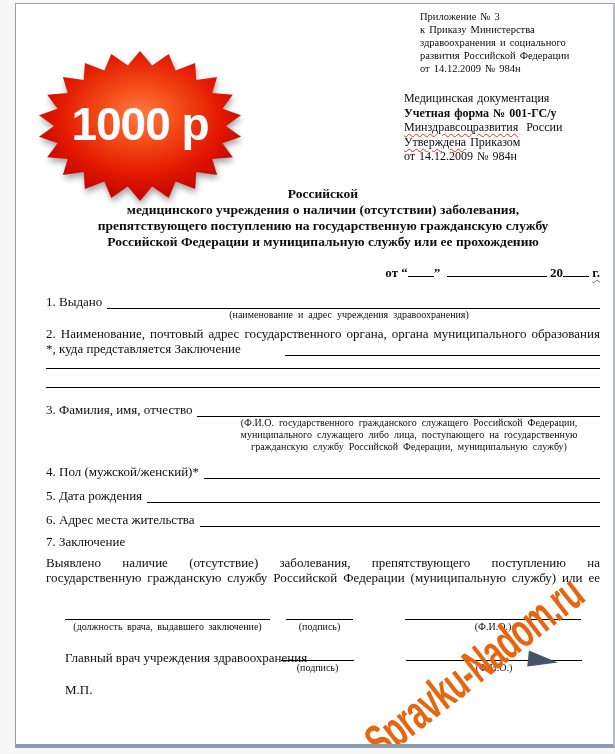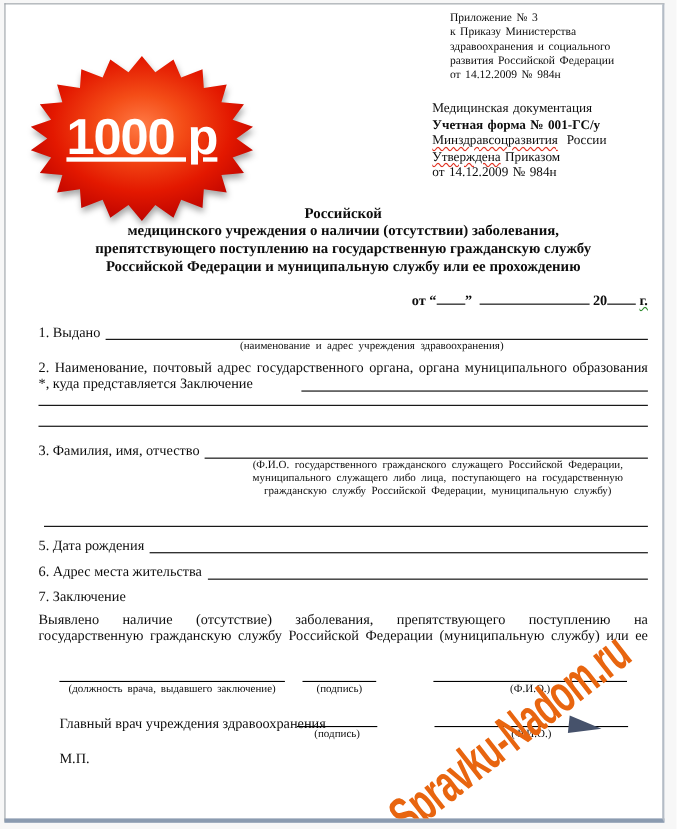--- a/index.html
+++ b/index.html
@@ -2,21 +2,21 @@
 <html><head>
 <meta charset="utf-8">
 <style>
   html,body{margin:0;padding:0;}
   body{
     width:615px;height:754px;position:relative;background:#f7f7f7;
     font-family:"Liberation Serif","DejaVu Serif",serif;color:#0d0d0d;
     -webkit-font-smoothing:antialiased;
   }
   .page{
-    position:absolute;left:4px;top:3px;width:600px;height:745px;
+    position:absolute;left:15px;top:3px;width:600px;height:745px;
     background:#ffffff;border:1px solid #9aa0a6;border-right:2px solid #b4bcc6;
     border-bottom:4px solid #8b9bb0;box-sizing:border-box;
     padding:0 13px 0 30px;overflow:hidden;
   }
   
   .corner-block{
     margin:6px 0 0 auto;width:180px;font-size:10.5px;line-height:13px;
     word-spacing:1.5px;
   }
   .doc-block{
@@ -43,21 +43,21 @@
   .scol{display:flex;flex-direction:column;}
   .sline{border-bottom:1px solid #000;height:14px;}
   .slabel{font-size:10px;line-height:12px;text-align:center;word-spacing:2px;padding-top:1px;}
   .sigtext{white-space:nowrap;line-height:15px;padding-top:4px;}
   
   .badge{position:absolute;left:16px;top:42px;width:216px;height:164px;z-index:5;}
   .badge svg{position:absolute;inset:0;filter:drop-shadow(1px 4px 3px rgba(0,0,0,.35));}
   .badge .badge-text{
     position:absolute;inset:0;display:flex;align-items:center;justify-content:center;
     font-family:"Liberation Sans","DejaVu Sans",sans-serif;font-weight:bold;
-    font-size:46px;color:#fff;padding-bottom:8px;letter-spacing:-1px;text-decoration:underline;
+    font-size:46px;color:#fff;padding-bottom:8px;letter-spacing:-1px;
   }
   
   .watermark{
     position:absolute;left:308px;top:588px;width:300px;height:150px;z-index:6;
     display:flex;align-items:center;justify-content:center;pointer-events:none;
   }
   .watermark span{
     font-family:"Liberation Sans","DejaVu Sans",sans-serif;font-weight:bold;
     font-size:46px;color:#e8650f;white-space:nowrap;
     transform:rotate(-38deg) scaleX(0.66) scaleY(1.05);letter-spacing:-1px;
@@ -119,20 +119,21 @@
     <span class="label">3. Фамилия, имя, отчество</span>
     <span class="fill"></span>
   </div>
   <div class="hint" style="margin-left:auto;width:382px">
     <div>(Ф.И.О. государственного гражданского служащего Российской Федерации,</div>
     <div>муниципального служащего либо лица, поступающего на государственную</div>
     <div>гражданскую службу Российской Федерации, муниципальную службу)</div>
   </div>
 
   <div class="row" style="margin-top:11px">
+    <span class="label">4. Пол (мужской/женский)*</span>
     <span class="fill"></span>
   </div>
   <div class="row" style="margin-top:9px">
     <span class="label">5. Дата рождения</span>
     <span class="fill"></span>
   </div>
   <div class="row" style="margin-top:9px">
     <span class="label">6. Адрес места жительства</span>
     <span class="fill"></span>
   </div>

